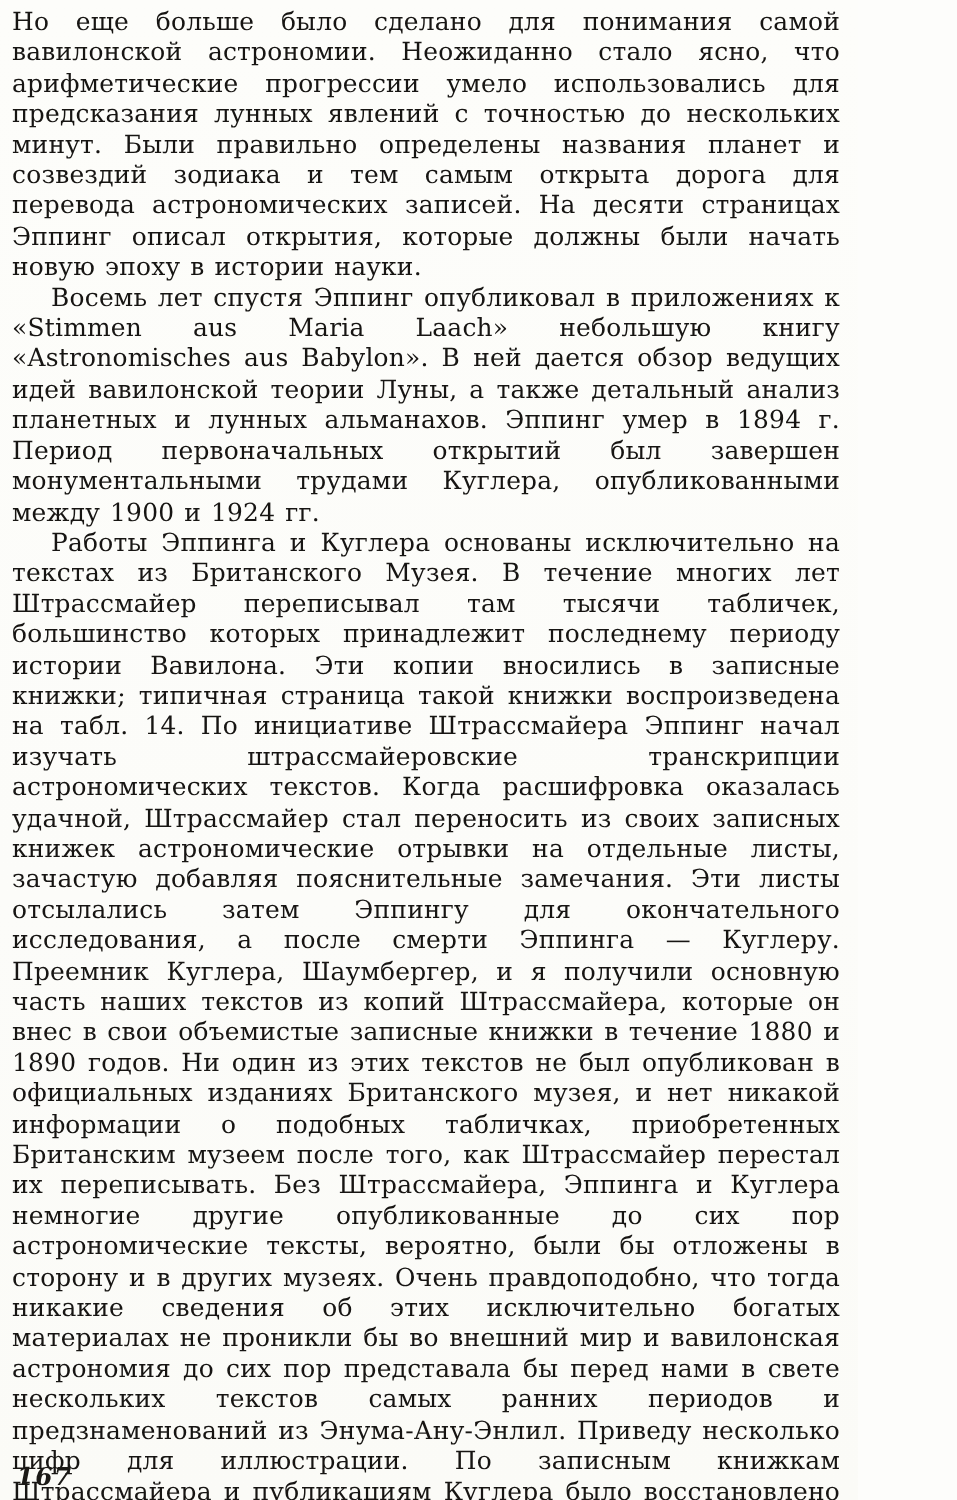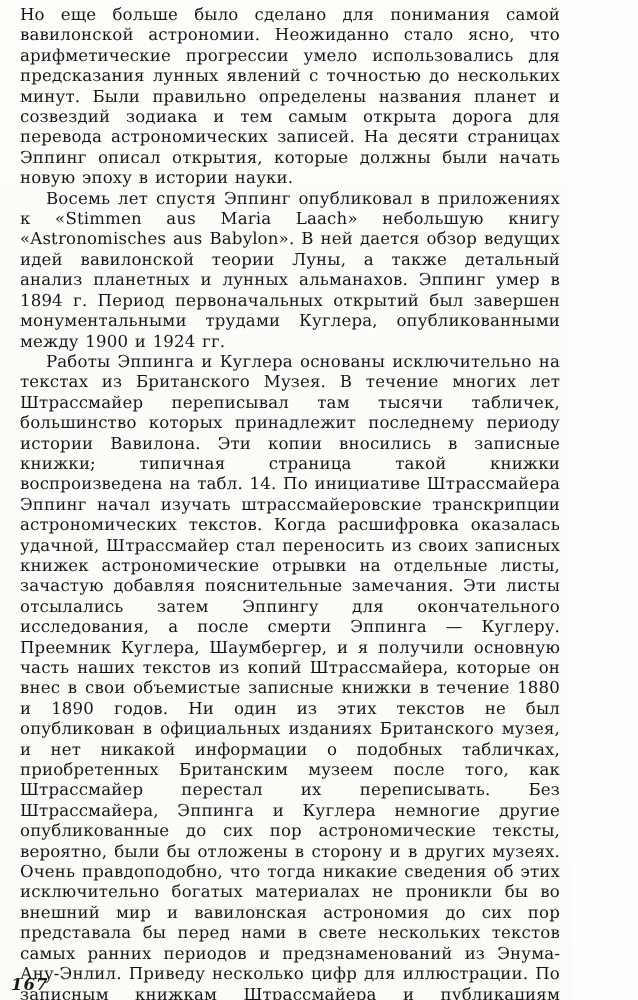--- a/index.html
+++ b/index.html
@@ -10,21 +10,21 @@
     width: 638px;
     height: 1000px;
     overflow: hidden;
     background: #fdfdfb;
   }
   .book-page {
     position: relative;
     box-sizing: border-box;
     width: 572px;
     height: 1000px;
-    padding: 5px 12px 0 20px;
+    padding: 5px 12px 0 8px;
     background: linear-gradient(180deg, #fdfdfa 0%, #fcfcf9 60%, #fbfbf7 100%);
     color: #161616;
     font-family: "DejaVu Serif", "Liberation Serif", serif;
   }
   .page-text p {
     margin: 0;
     font-size: 16.6px;
     line-height: 20.4px;
     text-align: justify;
     text-indent: 26px;

